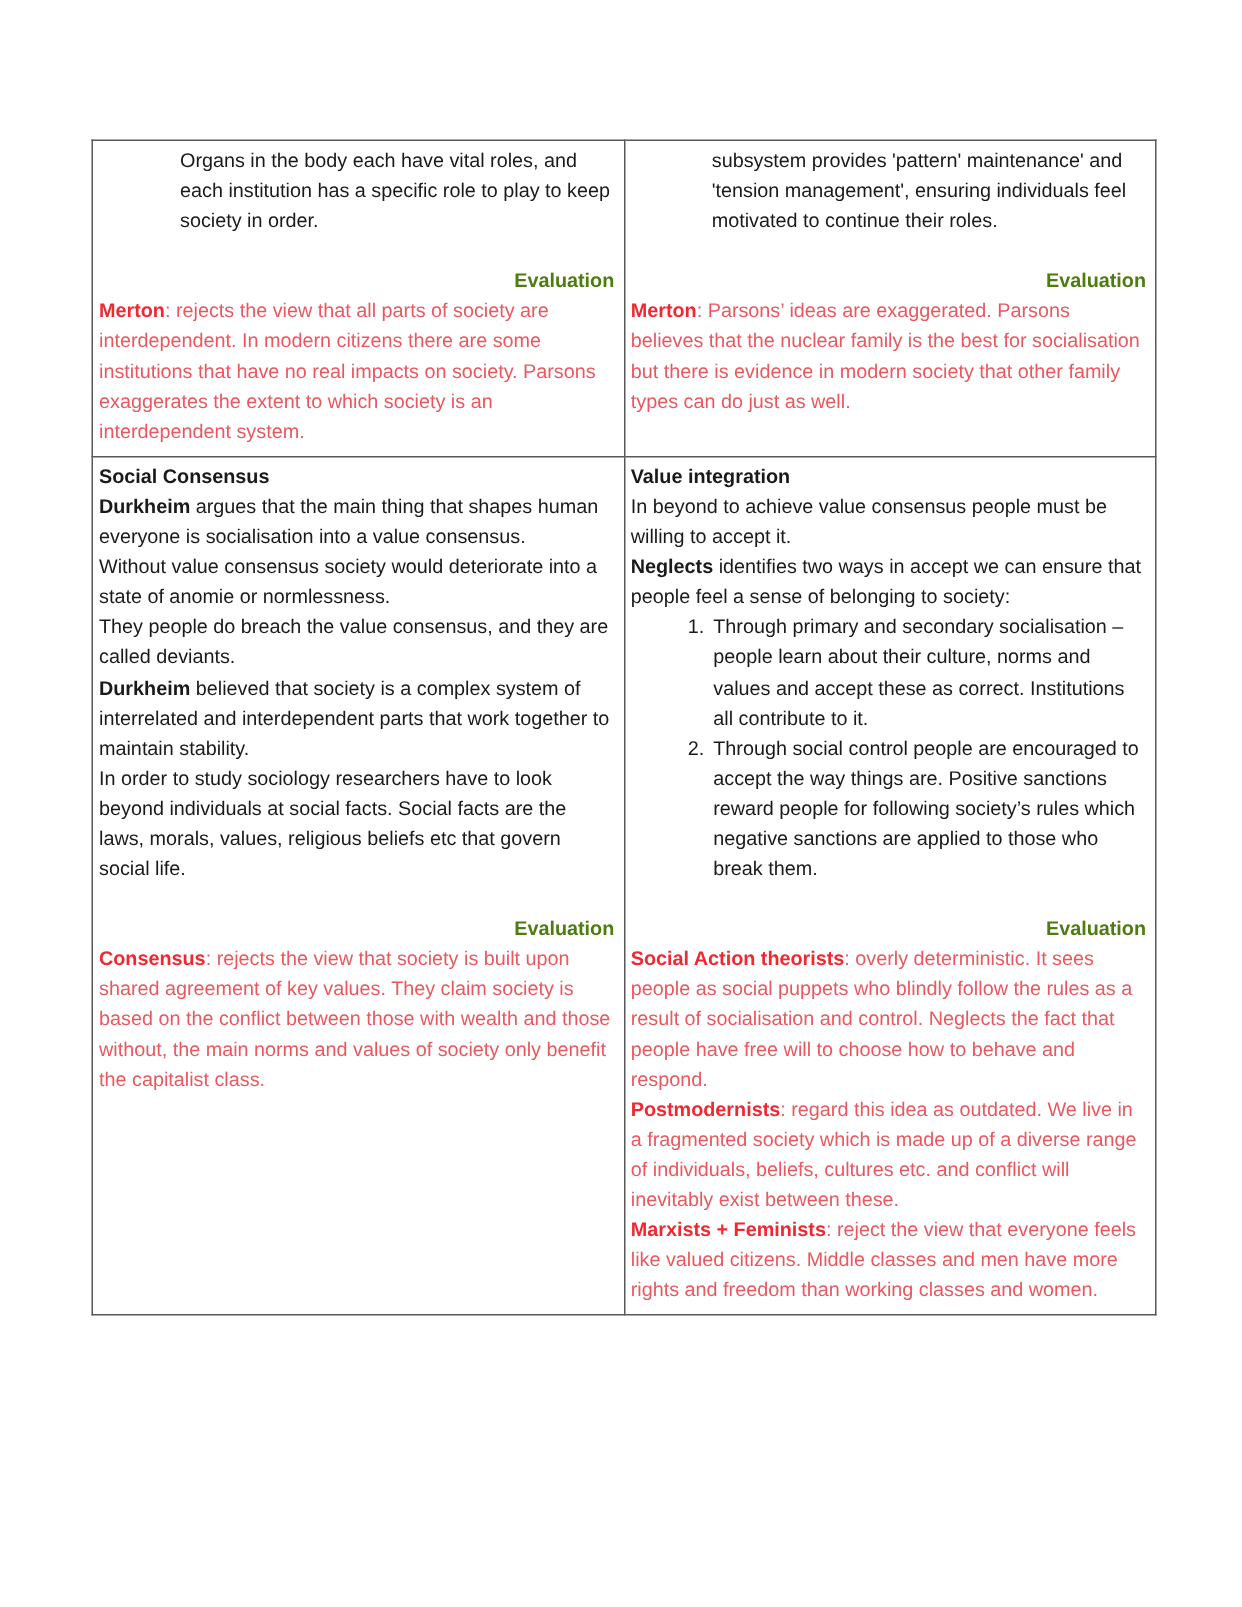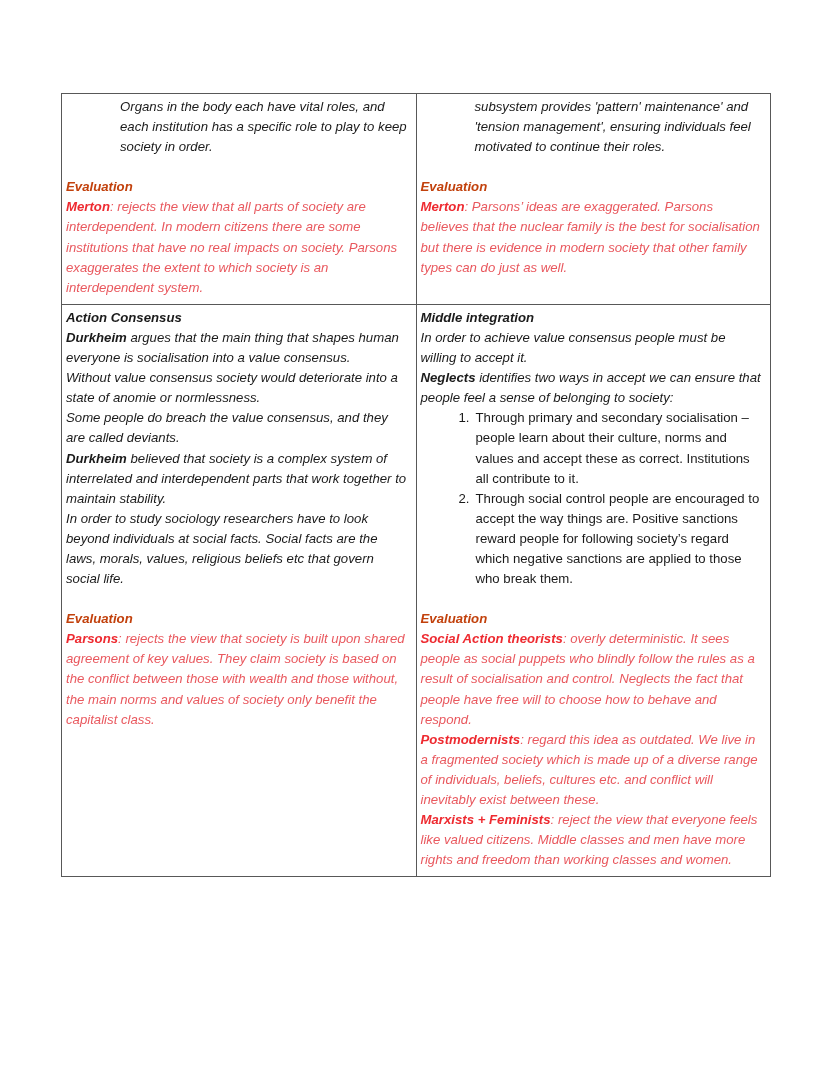--- a/index.html
+++ b/index.html
@@ -41,35 +41,35 @@
   }
 
   .cell-inner {
     font-size: 13.2px;
     line-height: 20.1px;
   }
 
   
   p {
     margin: 0;
-    font-style: italic;
   }
   p.indent {
     margin-left: 54px;
   }
   p.spacer {
     height: 20px;
   }
 
   .b { font-weight: bold; }
 
   
   .eval-head {
-    color: #c2410c;
+    color: #4d7c0f;
     font-weight: bold;
+    text-align: right;
   }
   .red {
     color: #e9585e;
   }
   .red-b {
     color: #ee2a30;
     font-weight: bold;
     text-align: right;
   }
 
@@ -123,64 +123,64 @@
             </p>
           </div>
         </td>
 
       </tr>
 
       <tr>
 
         <td>
           <div class="cell-inner">
-            <p class="b">Action Consensus</p>
+            <p class="b">Social Consensus</p>
 
             <p>
               <span class="b">Durkheim</span><span> argues that the main thing that shapes human everyone is socialisation into a value consensus.</span>
             </p>
             <p>
               <span>Without value consensus society would deteriorate into a state of anomie or normlessness.</span>
             </p>
             <p>
-              <span>Some people do breach the value consensus, and they are called deviants.</span>
+              <span>They people do breach the value consensus, and they are called deviants.</span>
             </p>
             <p>
               <span class="b">Durkheim</span><span> believed that society is a complex system of interrelated and interdependent parts that work together to maintain stability.</span>
             </p>
             <p>
               <span>In order to study sociology researchers have to look beyond individuals at social facts. Social facts are the laws, morals, values, religious beliefs etc that govern social life.</span>
             </p>
 
             <p class="spacer">&nbsp;</p>
 
             <p class="eval-head">Evaluation</p>
             <p>
-              <span class="red-b">Parsons</span><span class="red">: </span><span class="red">rejects the view that society is built upon shared agreement of key values. They claim society is based on the conflict between those with wealth and those without, the main norms and values of society only benefit the capitalist class.</span>
-            </p>
-          </div>
-        </td>
-
-        <td>
-          <div class="cell-inner">
-            <p class="b">Middle integration</p>
-
-            <p>
-              <span>In order to achieve value consensus people must be willing to accept it.</span>
+              <span class="red-b">Consensus</span><span class="red">: </span><span class="red">rejects the view that society is built upon shared agreement of key values. They claim society is based on the conflict between those with wealth and those without, the main norms and values of society only benefit the capitalist class.</span>
+            </p>
+          </div>
+        </td>
+
+        <td>
+          <div class="cell-inner">
+            <p class="b">Value integration</p>
+
+            <p>
+              <span>In beyond to achieve value consensus people must be willing to accept it.</span>
             </p>
             <p>
               <span class="b">Neglects</span><span> identifies two ways in accept we can ensure that people feel a sense of belonging to society:</span>
             </p>
 
             <ol class="num-list">
               <li>
                 <span class="marker">1.</span><span>Through primary and secondary socialisation – people learn about their culture, norms and values and accept these as correct. Institutions all contribute to it.</span>
               </li>
               <li>
-                <span class="marker">2.</span><span>Through social control people are encouraged to accept the way things are. Positive sanctions reward people for following society’s regard which negative sanctions are applied to those who break them.</span>
+                <span class="marker">2.</span><span>Through social control people are encouraged to accept the way things are. Positive sanctions reward people for following society’s rules which negative sanctions are applied to those who break them.</span>
               </li>
             </ol>
 
             <p class="spacer">&nbsp;</p>
 
             <p class="eval-head">Evaluation</p>
 
             <p>
               <span class="red-b">Social Action theorists</span><span class="red">: </span><span class="red">overly deterministic. It sees people as social puppets who blindly follow the rules as a result of socialisation and control. Neglects the fact that people have free will to choose how to behave and respond.</span>
             </p>

